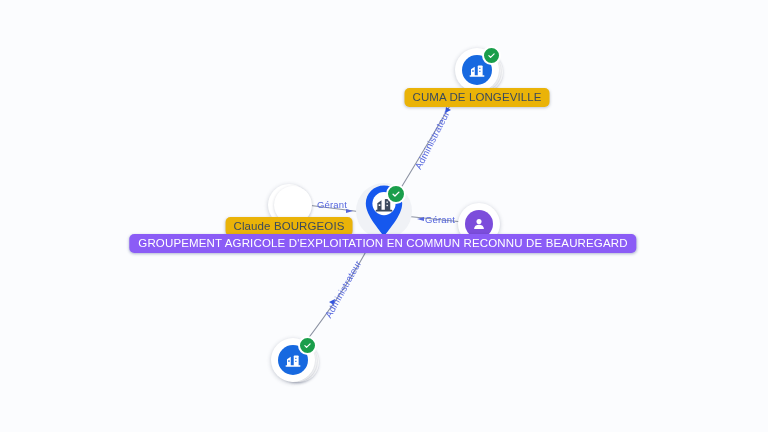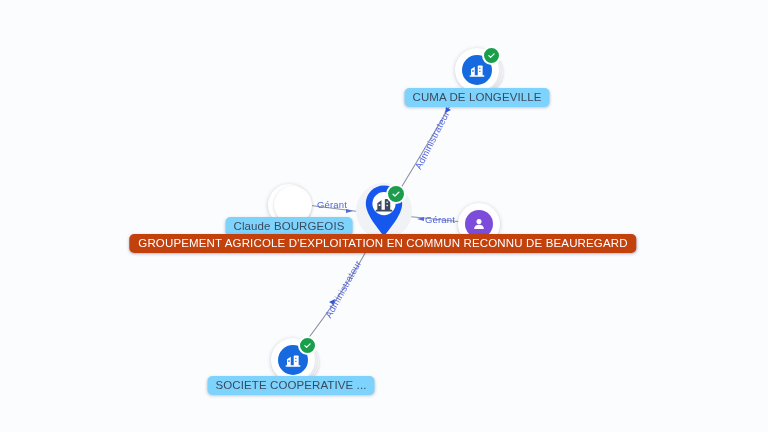--- a/index.html
+++ b/index.html
@@ -44,28 +44,28 @@
             border-radius:50%;background:#f0f2f6;
             display:flex;align-items:center;justify-content:center;}
   .pin{position:relative;width:42px;height:54px;}
   .pin svg{display:block;}
   .pin-badge{position:absolute;width:16px;height:16px;border-radius:50%;
              background:#1a9e4b;border:2px solid #fff;right:-1px;top:0px;
              display:flex;align-items:center;justify-content:center;z-index:4;}
 
   
   .chip{position:absolute;transform:translate(-50%,0);
-        background:#7dd3fc;border-radius:5px;
+        background:#eab308;border-radius:5px;
         box-shadow:0 1px 3px rgba(40,50,80,.26);
         padding:3px 8px 4px 8px;
         font-size:11.5px;color:#3b4a5c;white-space:nowrap;
         letter-spacing:.1px;}
 
   .chip-selected{position:absolute;transform:translate(-50%,0);
-        background:#c2410c;border-radius:5px;
+        background:#8b5cf6;border-radius:5px;
         box-shadow:0 1px 3px rgba(30,50,120,.35);
         padding:3px 9px 4px 9px;
         font-size:11.5px;color:#ffffff;white-space:nowrap;
         letter-spacing:.15px;z-index:30;}
 
   
   .edge-label{position:absolute;font-size:9.5px;color:#5566dd;
               white-space:nowrap;transform-origin:center center;
               letter-spacing:.2px;}
   .edge-label.rot-up{transform:translate(-50%,-50%) rotate(-63deg);}
@@ -162,21 +162,20 @@
           <rect x="15" y="13" width="1.6" height="1.6" fill="#1769e0"></rect>
         </svg>
       </div>
       <div class="badge">
         <svg width="9" height="9" viewBox="0 0 24 24" fill="none">
           <path d="M5 12.5l4.5 4.5L19 7.5" stroke="#fff" stroke-width="3.2" stroke-linecap="round" stroke-linejoin="round"></path>
         </svg>
       </div>
     </div>
   </div>
-  <div class="chip" style="left:291px;top:376px;">SOCIETE COOPERATIVE ...</div>
 
   <div class="node" style="left:384px;top:211px;z-index:20;">
     <div class="pin-wrap">
       <div class="pin">
         <svg width="42" height="54" viewBox="0 0 42 54">
           <path d="M21 1.5C10.8 1.5 2.8 9.6 2.8 19.6c0 12.2 14.5 27 17.1 31.9
                    .4.7 1.8.7 2.2 0 2.6-4.9 17.1-19.7 17.1-31.9C39.2 9.6 31.2 1.5 21 1.5z" fill="#1658ee"></path>
           <circle cx="21" cy="19.6" r="11.6" fill="#ffffff"></circle>
         </svg>
         <div style="position:absolute;left:11px;top:10px;">

